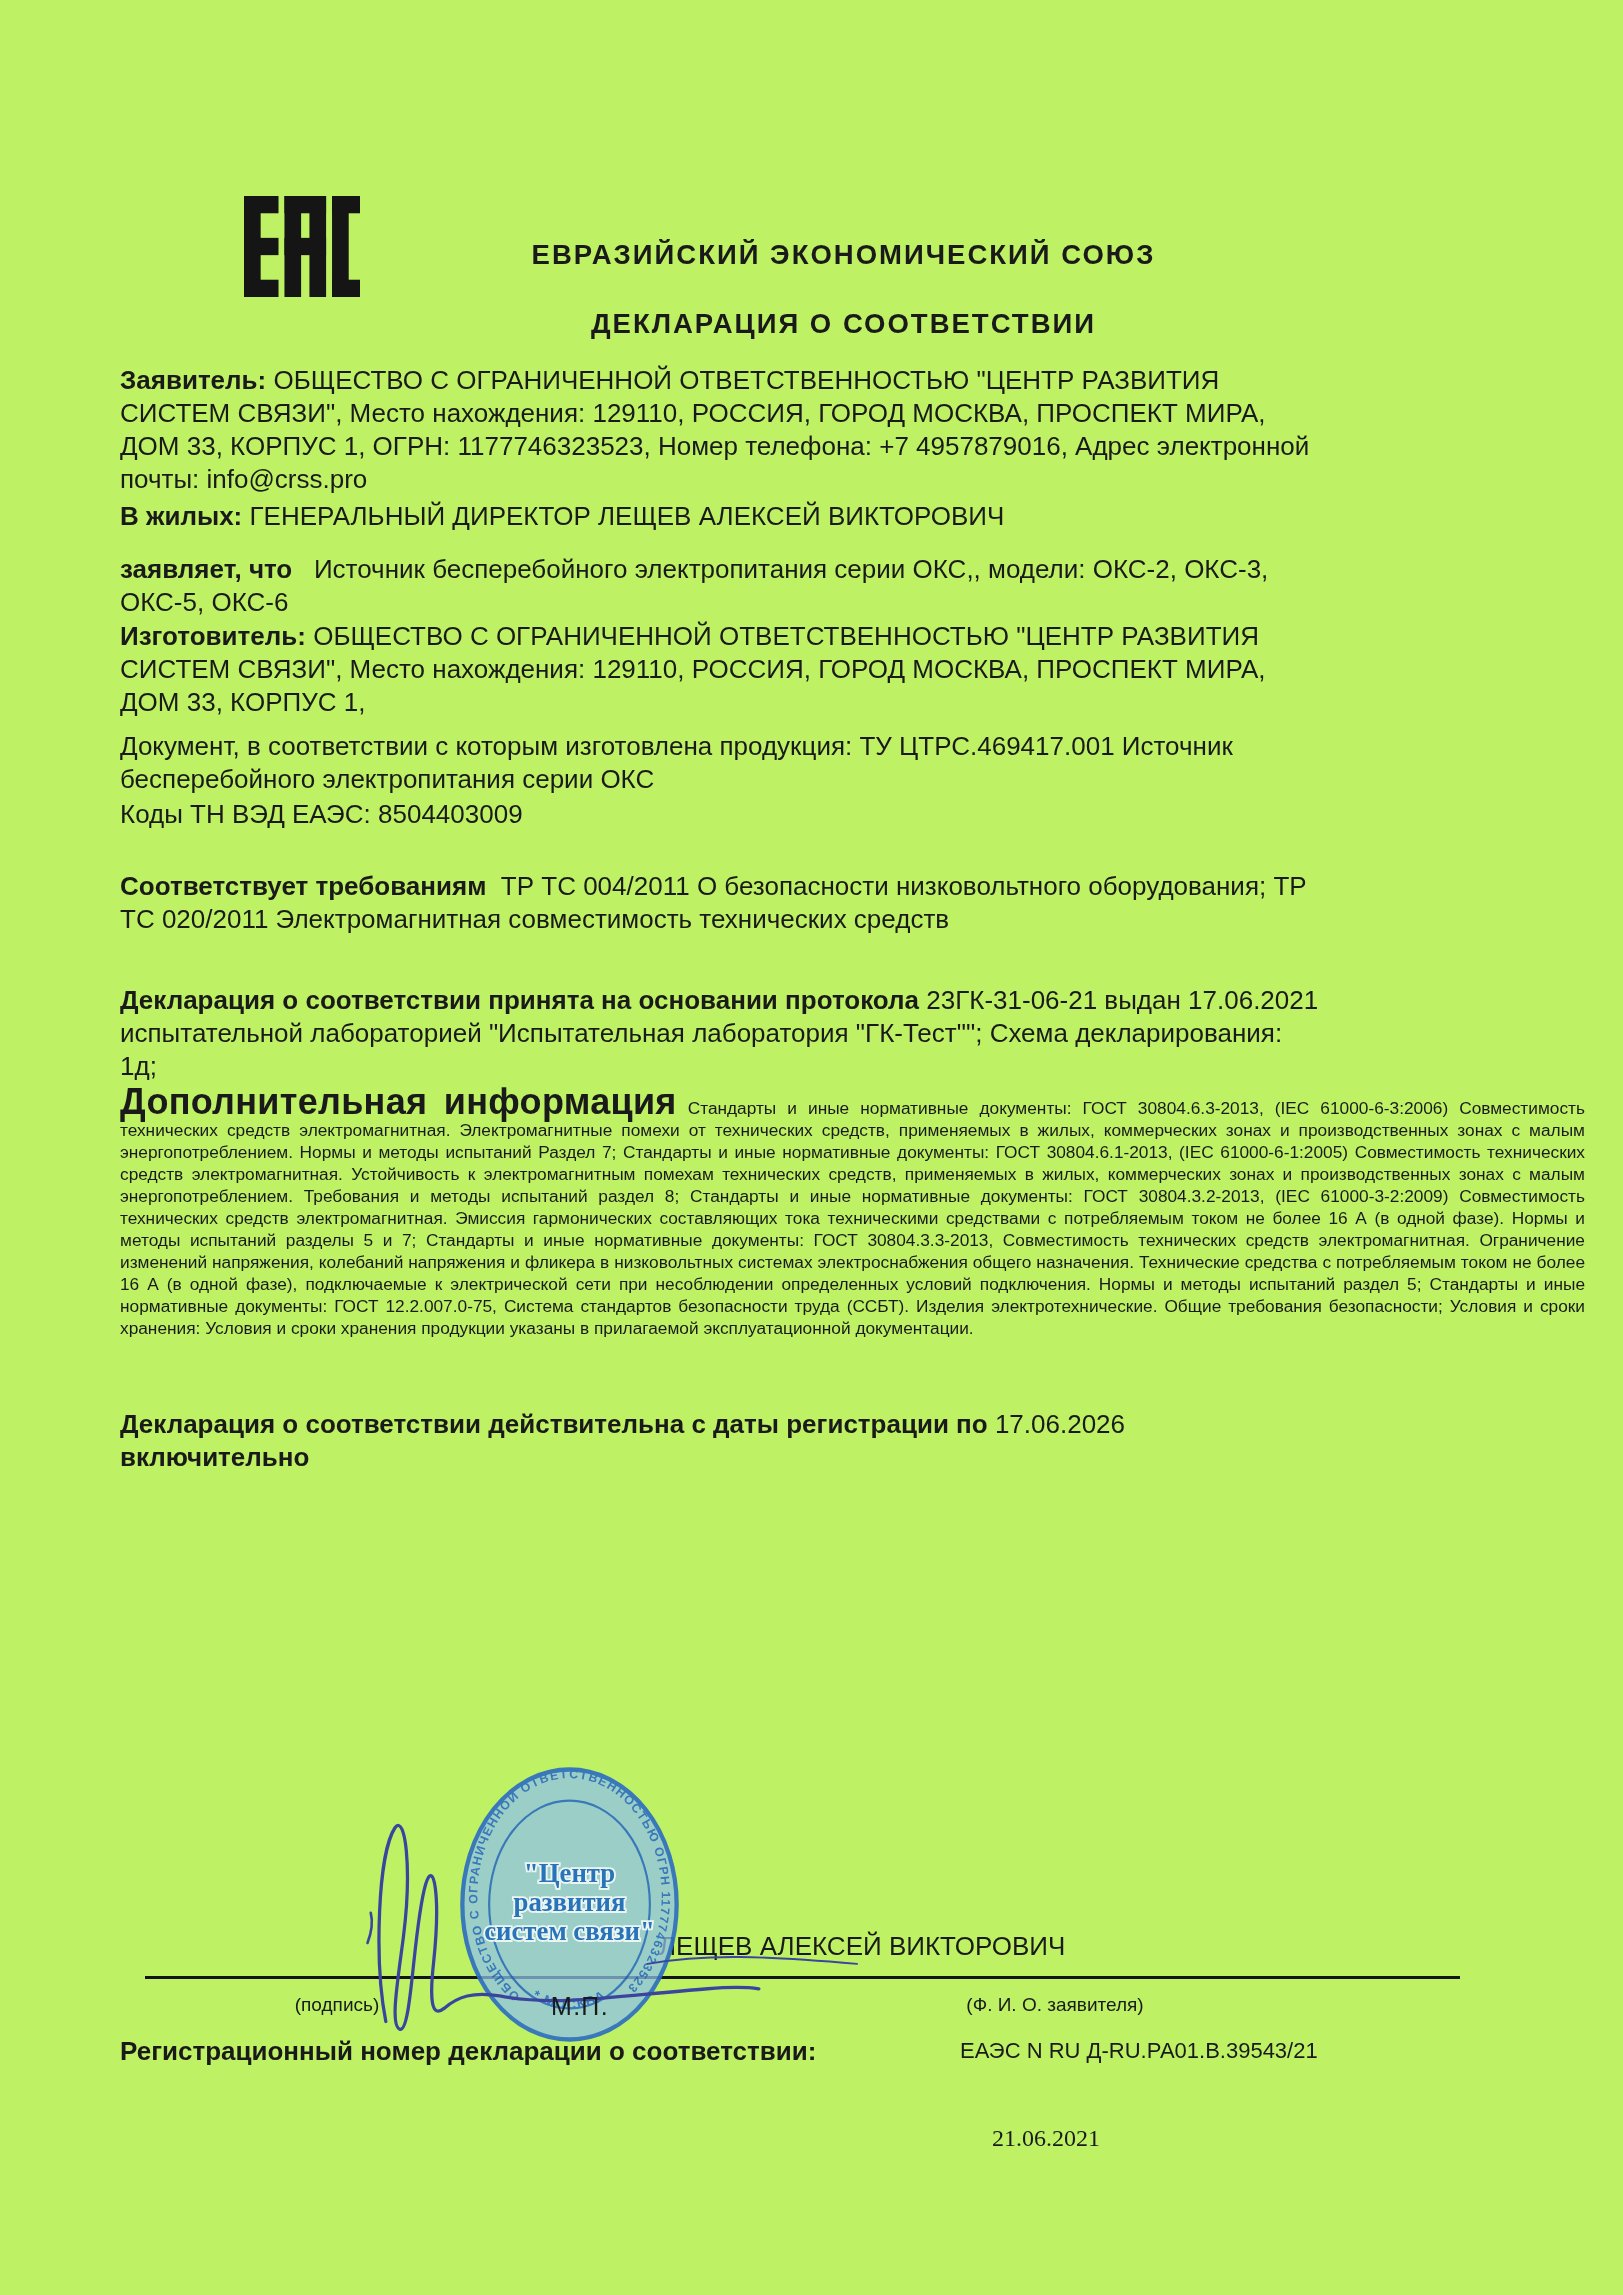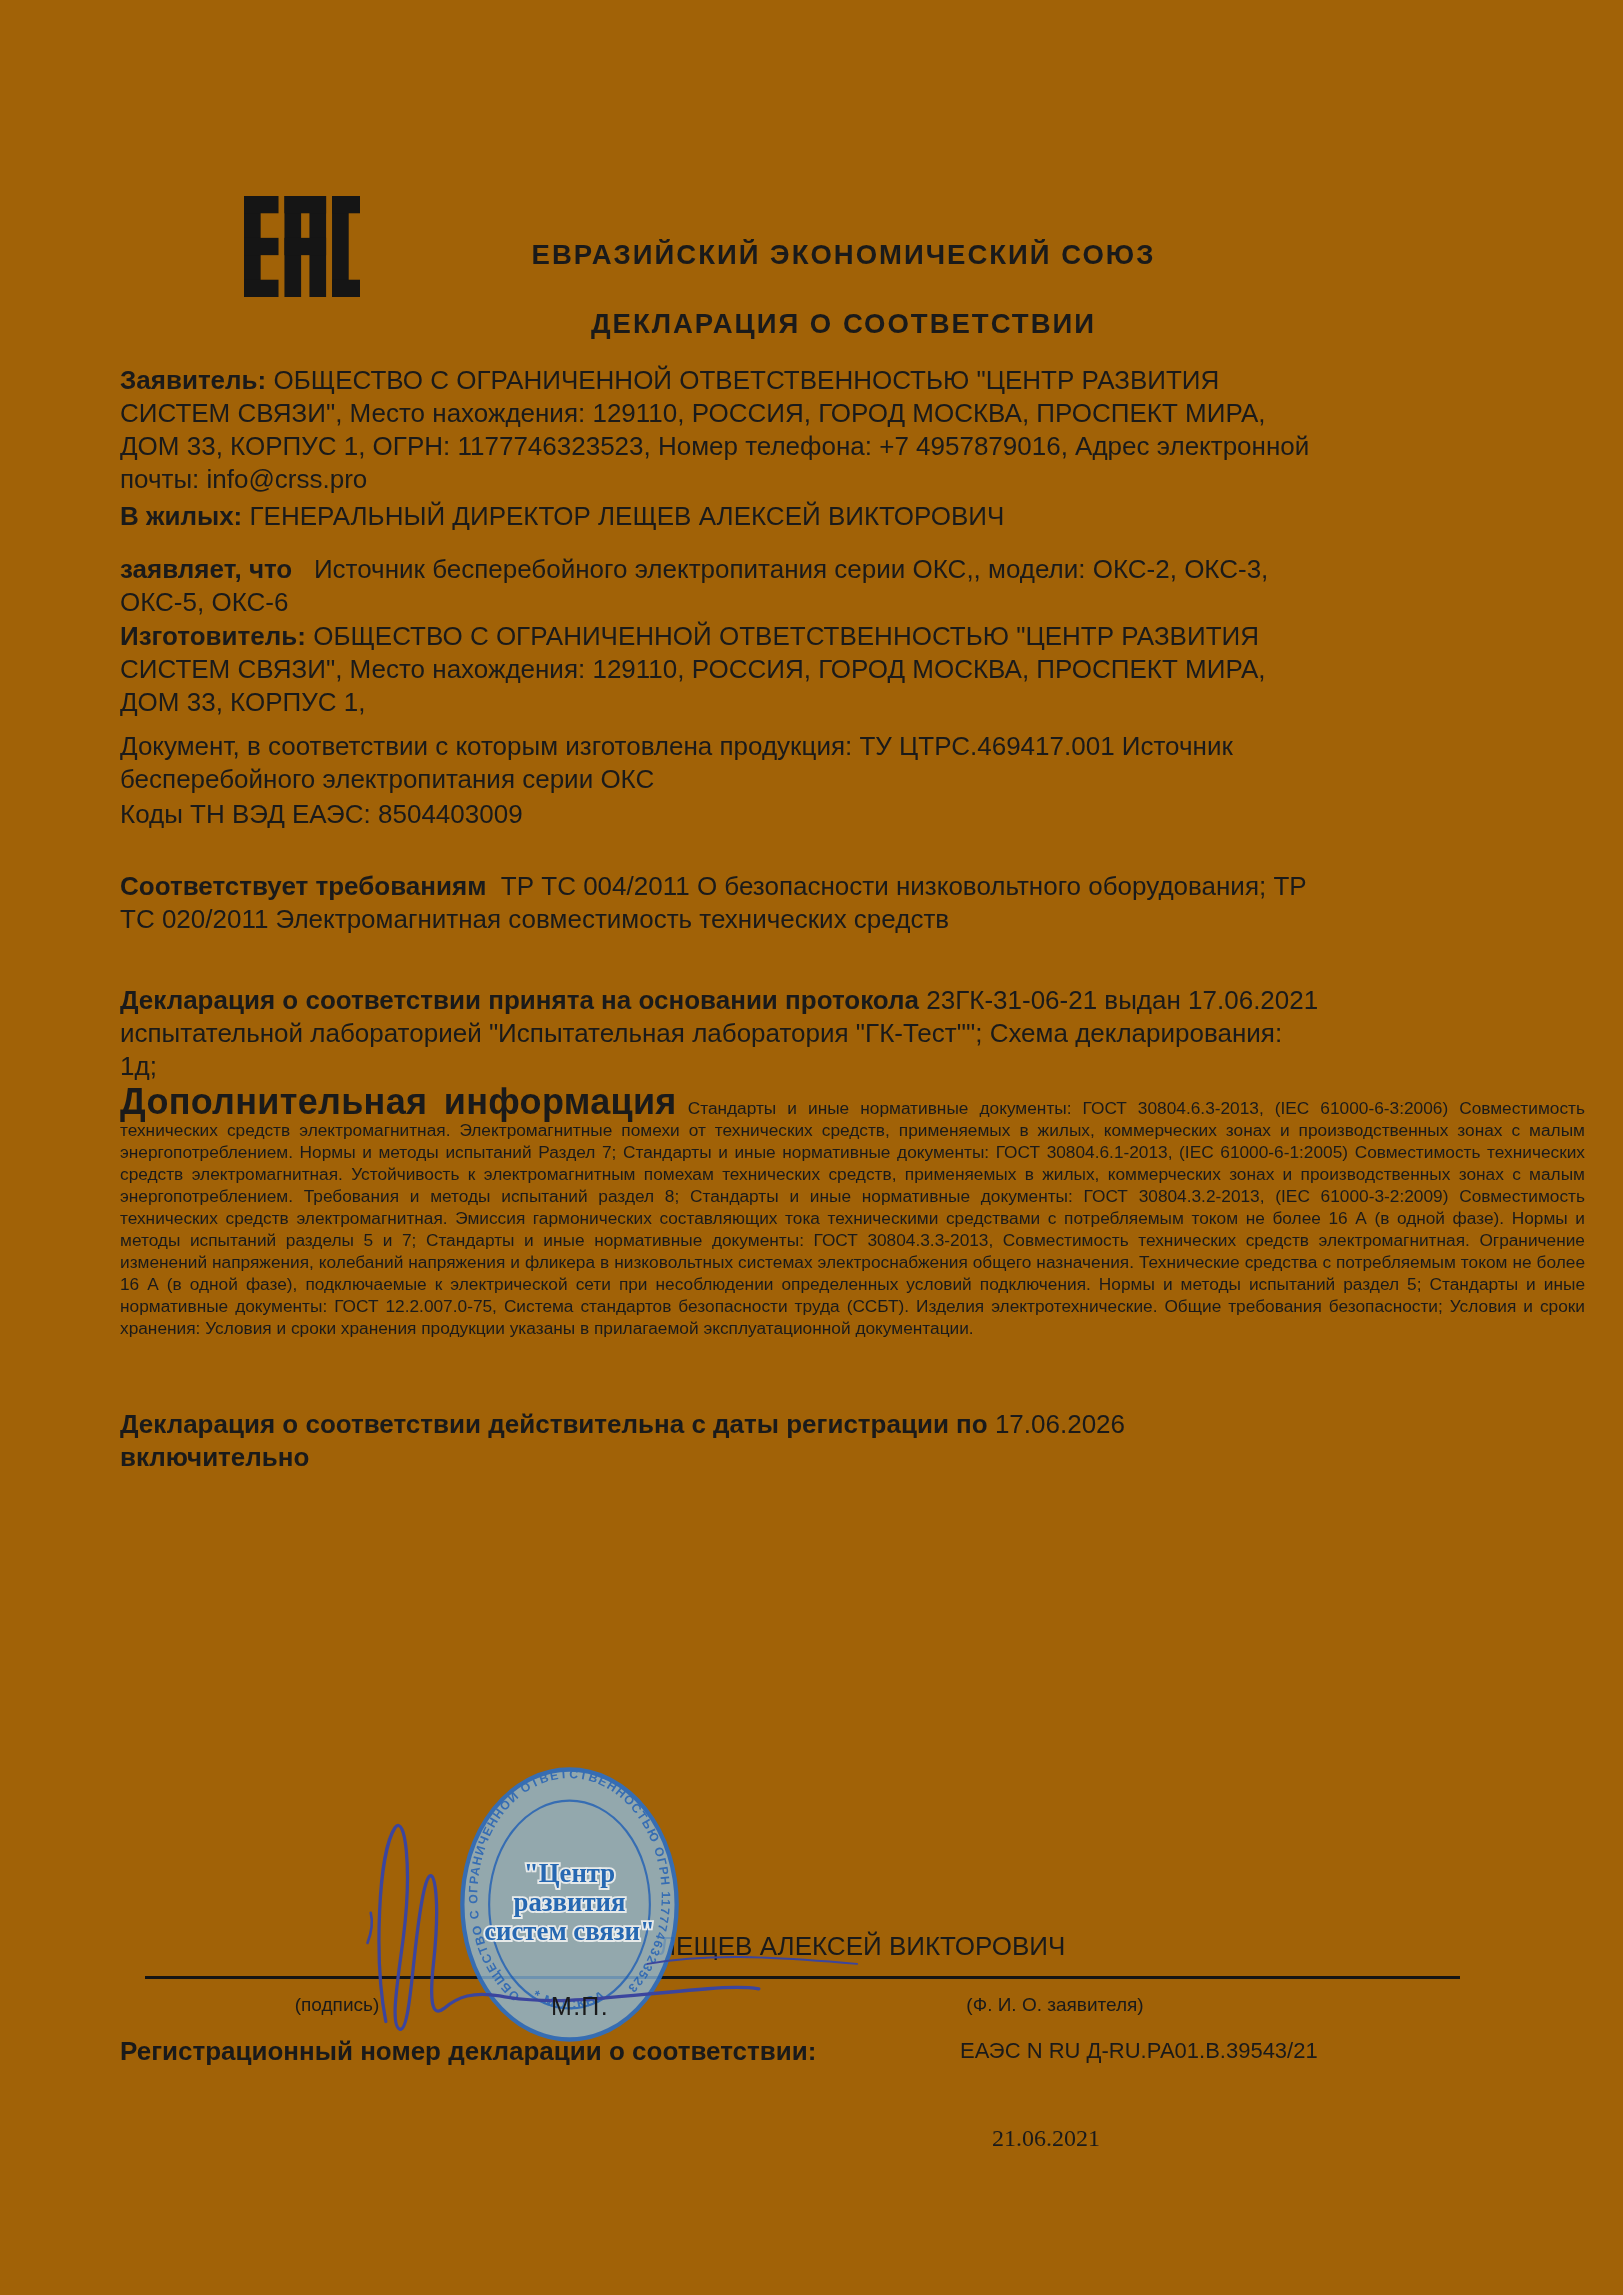--- a/index.html
+++ b/index.html
@@ -1,17 +1,17 @@
 <!DOCTYPE html>
 <html style="font-size:10.5px"><head>
 <meta charset="utf-8">
 <style>
   html,body{margin:0;padding:0;background:#e8e8e8;}
   .page{
-    position:relative;width:1624px;height:2295px;background:#a16207;
+    position:relative;width:1624px;height:2295px;background:#bef264;
     font-family:"Liberation Sans",sans-serif;color:#1a1a1a;overflow:hidden;
   }
   .hdr{position:absolute;left:65px;width:1557px;text-align:center;
        font-size:27.5px;font-weight:bold;letter-spacing:2px;white-space:pre;}
   .para{position:absolute;left:120px;width:1465px;font-size:26px;line-height:33px;
         white-space:pre-wrap;}
   .b{font-weight:bold;}
   .addl{font-size:17.3px;line-height:22px;text-align:justify;white-space:normal;}
   .addl .hd{font-size:36px;font-weight:bold;letter-spacing:0.3px;}
   .sig-line{position:absolute;top:1976px;left:145px;width:1315px;height:2.6px;

